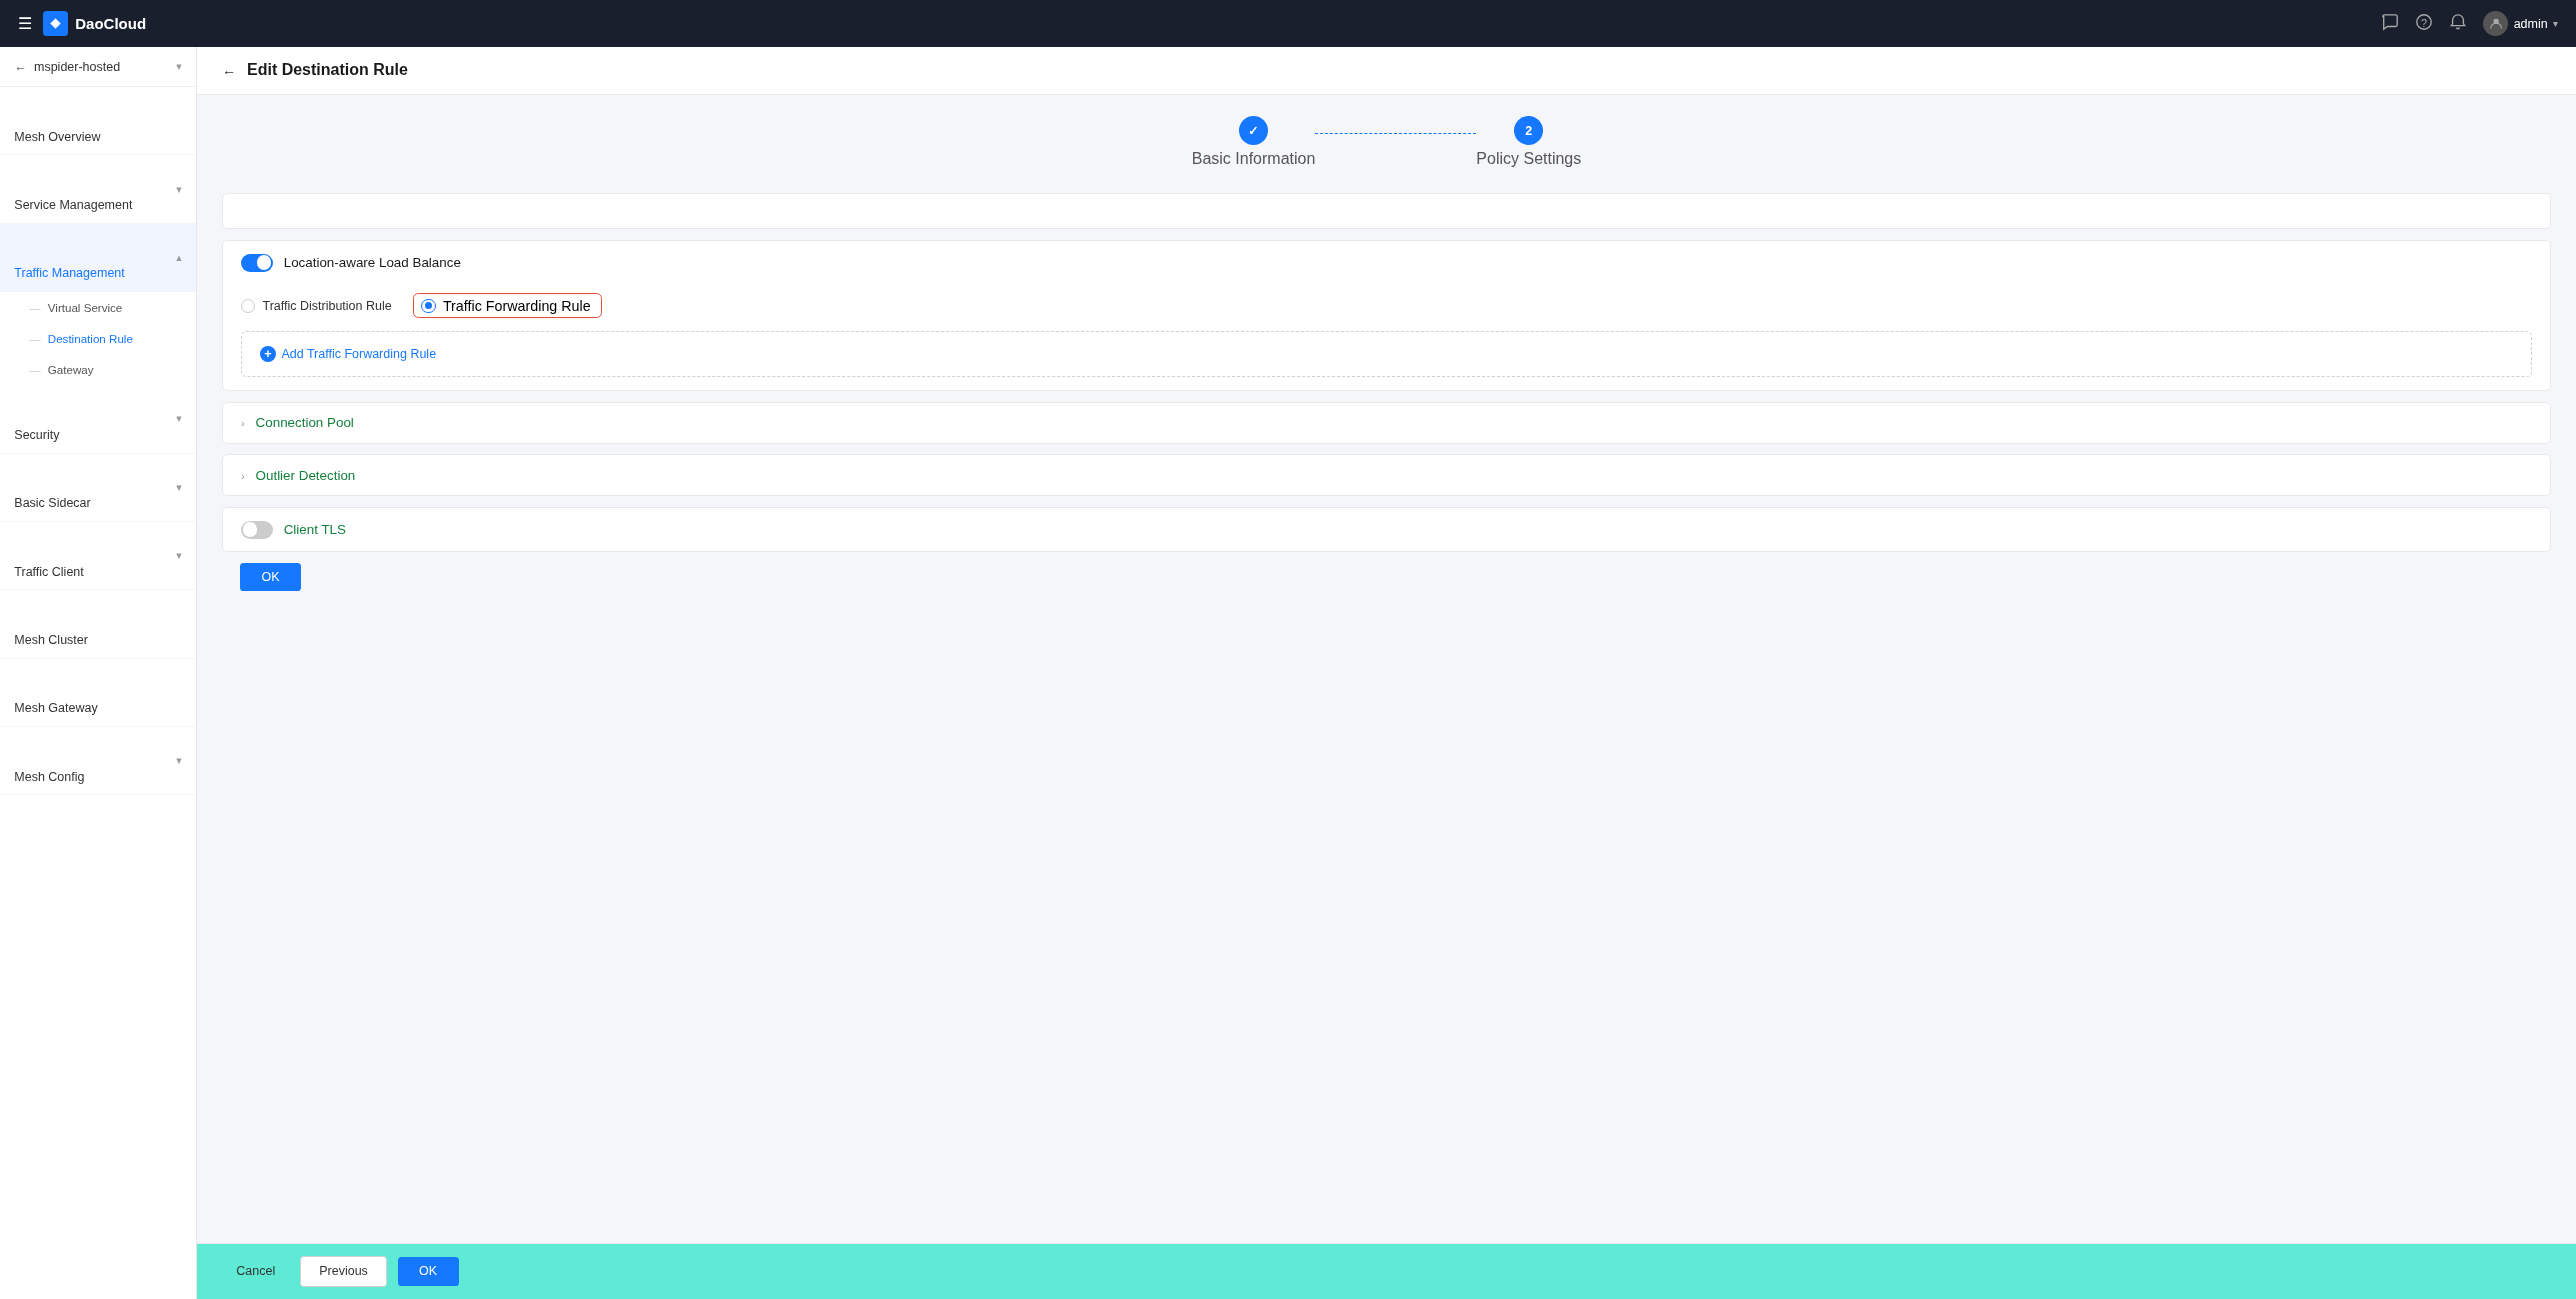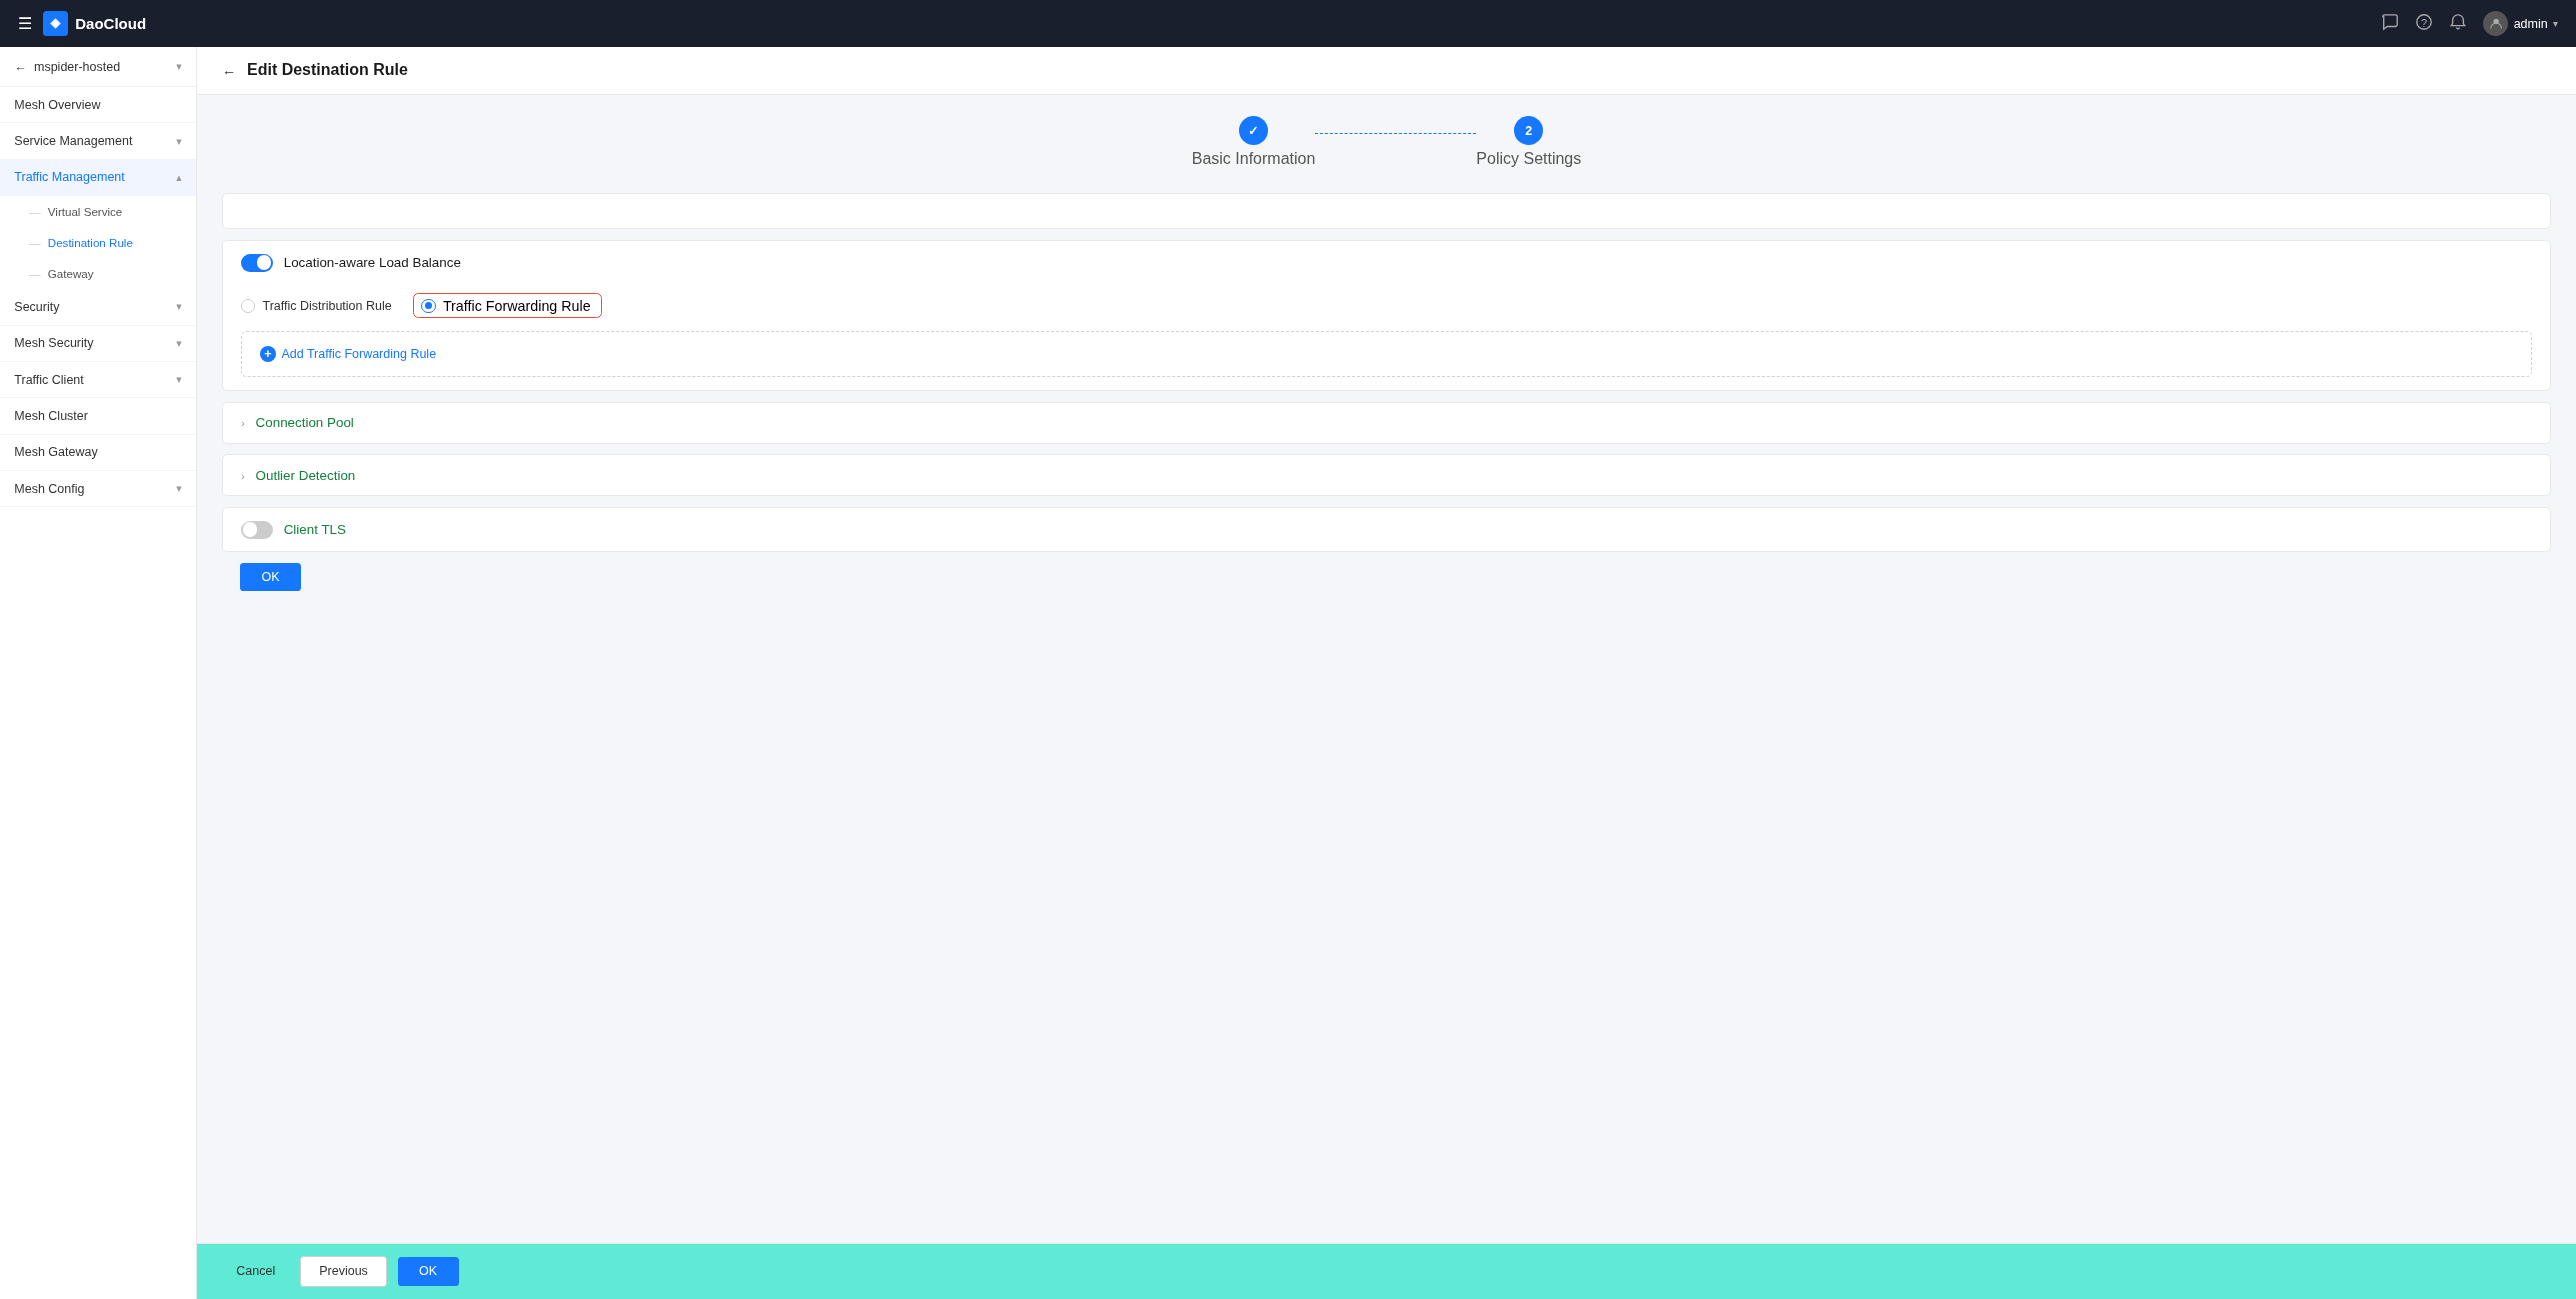--- a/index.html
+++ b/index.html
@@ -49,21 +49,21 @@
     .sidebar-item {
       display: flex;
       align-items: center;
       padding: 10.7px 14.3px;
       cursor: pointer;
       font-size: 12.5px;
       color: #333;
       border-bottom: 0.9px solid #f5f5f5;
     }
     .sidebar-item.active { color: #1677ff; background: #f0f5ff; }
-    .sidebar-item-label { flex: 1; }
+    .sidebar-item-label { flex: 1; margin-top: 32px; }
     .sidebar-item-chevron { color: #999; font-size: 10.7px; }
     .sidebar-sub-item {
       display: flex;
       align-items: center;
       padding: 9px 14.3px 9px 29px;
       cursor: pointer;
       font-size: 11.6px;
       color: #555;
     }
     .sidebar-sub-item.active { color: #1677ff; }
@@ -388,21 +388,21 @@
       <span class="sidebar-sub-item-dash">—</span>
       <span>Gateway</span>
     </div>
 
     <div class="sidebar-item">
       <span class="sidebar-item-label">Security</span>
       <span class="sidebar-item-chevron">▾</span>
     </div>
 
     <div class="sidebar-item">
-      <span class="sidebar-item-label">Mesh Security</span>
+      <span class="sidebar-item-label">Basic Sidecar</span>
       <span class="sidebar-item-chevron">▾</span>
     </div>
 
     <div class="sidebar-item">
       <span class="sidebar-item-label">Traffic Client</span>
       <span class="sidebar-item-chevron">▾</span>
     </div>
 
     <div class="sidebar-item">
       <span class="sidebar-item-label">Mesh Cluster</span>

